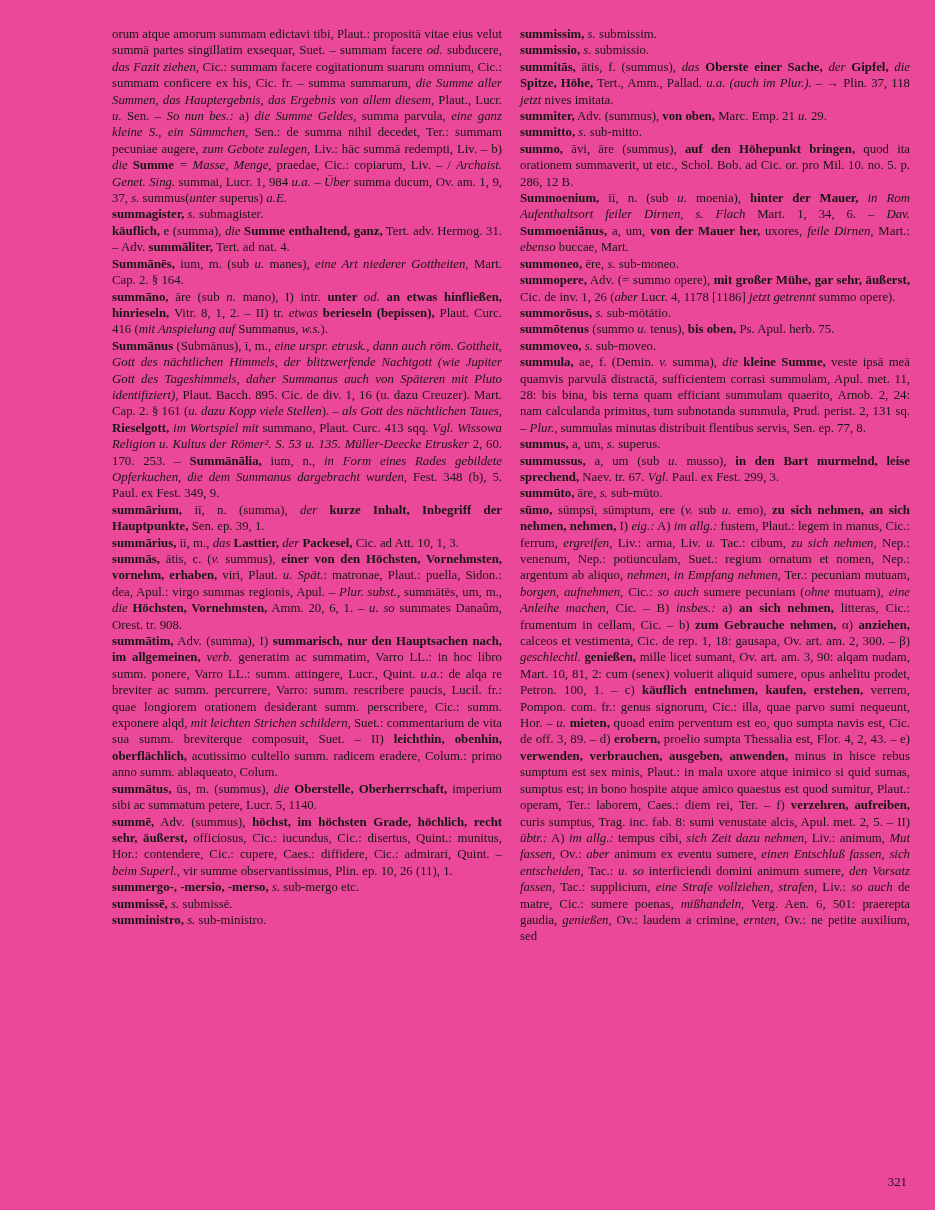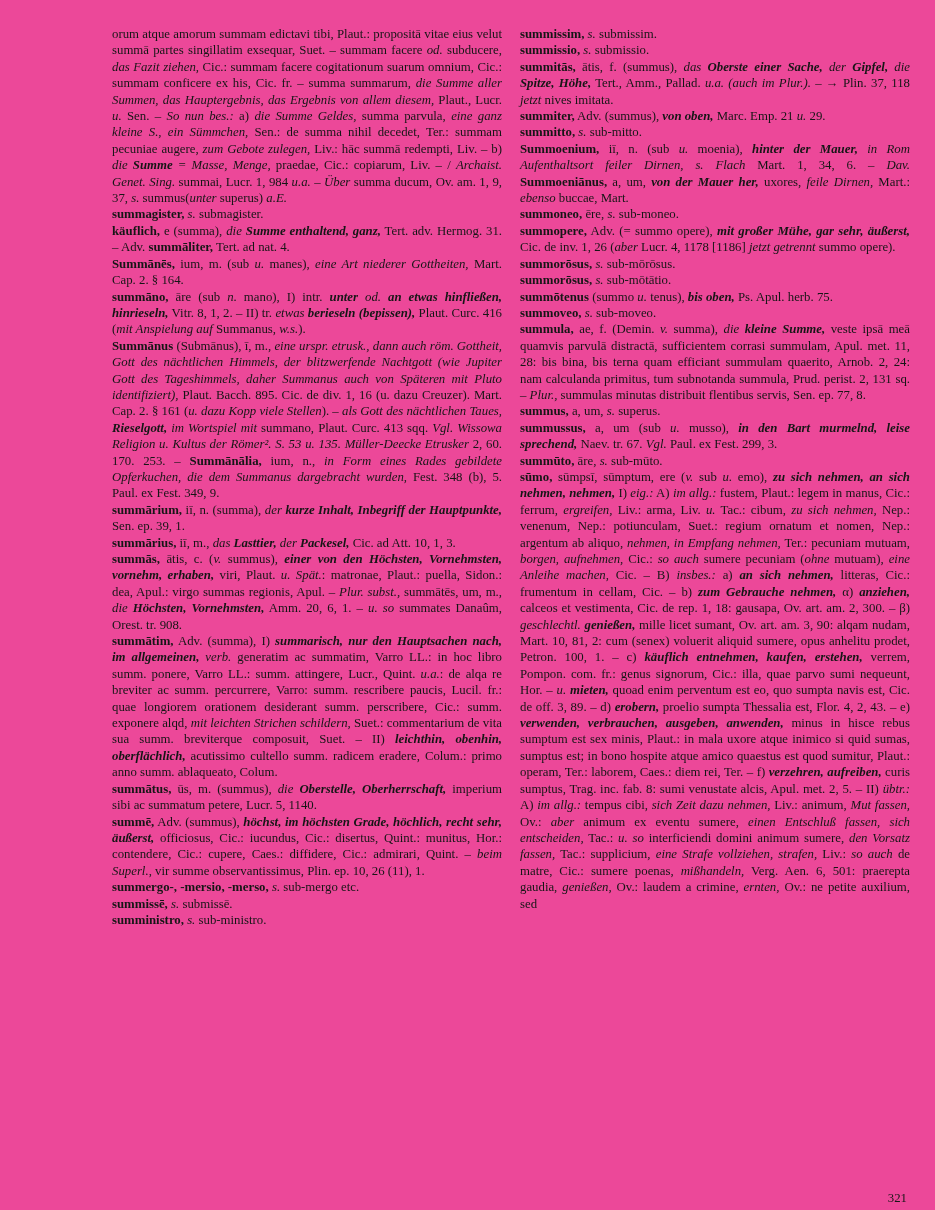--- a/index.html
+++ b/index.html
@@ -21,24 +21,24 @@
   }
   .col {
     width: 390px;
     font-size: 12.8px;
     line-height: 16.4px;
     text-align: justify;
   }
   .entry { margin: 0; padding: 0; }
   .run-b  { font-weight: bold; }
   .run-i  { font-style: italic; }
-  .run-bi { font-weight: bold; font-style: italic; }
+  .run-bi { font-weight: bold; }
   .page-number {
     position: absolute;
-    right: 28px; bottom: 4px;
+    right: 28px; bottom: 20px;
     font-size: 12.8px;
     color: #161616;
   }
 </style>
 </head>
 <body>
 
 <div class="page">
   <div class="columns">
     <div class="col" id="col-left">
@@ -57,24 +57,24 @@
         <p class="entry"><span class="run-b">summergo-, -mersio, -merso,</span><span> </span><span class="run-i">s.</span><span> sub-mergo etc.</span></p>
         <p class="entry"><span class="run-b">summissē,</span><span> </span><span class="run-i">s.</span><span> submissē.</span></p>
         <p class="entry"><span class="run-b">sumministro,</span><span> </span><span class="run-i">s.</span><span> sub-ministro.</span></p>
       </div>
     <div class="col" id="col-right">
         <p class="entry"><span class="run-b">summissim,</span><span> </span><span class="run-i">s.</span><span> submissim.</span></p>
         <p class="entry"><span class="run-b">summissio,</span><span> </span><span class="run-i">s.</span><span> submissio.</span></p>
         <p class="entry"><span class="run-b">summitās,</span><span> ātis, f. (summus), </span><span class="run-i">das </span><span class="run-bi">Oberste einer Sache,</span><span class="run-i"> der </span><span class="run-bi">Gipfel,</span><span class="run-i"> die </span><span class="run-bi">Spitze, Höhe,</span><span> Tert., Amm., Pallad. </span><span class="run-i">u.a. (auch im Plur.).</span><span> – → Plin. 37, 118 </span><span class="run-i">jetzt </span><span>nives imitata.</span></p>
         <p class="entry"><span class="run-b">summiter,</span><span> Adv. (summus), </span><span class="run-bi">von oben,</span><span> Marc. Emp. 21 </span><span class="run-i">u.</span><span> 29.</span></p>
         <p class="entry"><span class="run-b">summitto,</span><span> </span><span class="run-i">s.</span><span> sub-mitto.</span></p>
+        <p class="entry"><span class="run-b">summo,</span><span> āvi, āre (summus), </span><span class="run-bi">auf den Höhepunkt bringen,</span><span> quod ita orationem summaverit, ut etc., Schol. Bob. ad Cic. or. pro Mil. 10. no. 5. p. 286, 12 B.</span></p>
         <p class="entry"><span class="run-b">Summoenium,</span><span> iī, n. (sub </span><span class="run-i">u.</span><span> moenia), </span><span class="run-bi">hinter der Mauer,</span><span class="run-i"> in Rom Aufenthaltsort feiler Dirnen, s. Flach </span><span>Mart. 1, 34, 6. – </span><span class="run-i">Dav. </span><span class="run-b">Summoeniānus,</span><span> a, um, </span><span class="run-bi">von der Mauer her,</span><span> uxores, </span><span class="run-i">feile Dirnen,</span><span> Mart.: </span><span class="run-i">ebenso </span><span>buccae, Mart.</span></p>
         <p class="entry"><span class="run-b">summoneo,</span><span> ēre, </span><span class="run-i">s.</span><span> sub-moneo.</span></p>
         <p class="entry"><span class="run-b">summopere,</span><span> Adv. (= summo opere), </span><span class="run-bi">mit großer Mühe, gar sehr, äußerst,</span><span> Cic. de inv. 1, 26 (</span><span class="run-i">aber </span><span>Lucr. 4, 1178 [1186] </span><span class="run-i">jetzt getrennt </span><span>summo opere).</span></p>
-        <p class="entry"><span class="run-b">summorōsus,</span><span> </span><span class="run-i">s.</span><span> sub-mōrōsus.</span></p>
         <p class="entry"><span class="run-b">summorōsus,</span><span> </span><span class="run-i">s.</span><span> sub-mōtātio.</span></p>
         <p class="entry"><span class="run-b">summōtenus</span><span> (summo </span><span class="run-i">u.</span><span> tenus), </span><span class="run-bi">bis oben,</span><span> Ps. Apul. herb. 75.</span></p>
         <p class="entry"><span class="run-b">summoveo,</span><span> </span><span class="run-i">s.</span><span> sub-moveo.</span></p>
         <p class="entry"><span class="run-b">summula,</span><span> ae, f. (Demin. </span><span class="run-i">v. </span><span>summa), </span><span class="run-i">die </span><span class="run-bi">kleine Summe,</span><span> veste ipsā meā quamvis parvulā distractā, sufficientem corrasi summulam, Apul. met. 11, 28: bis bina, bis terna quam efficiant summulam quaerito, Arnob. 2, 24: nam calculanda primitus, tum subnotanda summula, Prud. perist. 2, 131 sq. – </span><span class="run-i">Plur.,</span><span> summulas minutas distribuit flentibus servis, Sen. ep. 77, 8.</span></p>
         <p class="entry"><span class="run-b">summus,</span><span> a, um, </span><span class="run-i">s.</span><span> superus.</span></p>
         <p class="entry"><span class="run-b">summussus,</span><span> a, um (sub </span><span class="run-i">u.</span><span> musso), </span><span class="run-bi">in den Bart murmelnd, leise sprechend,</span><span> Naev. tr. 67. </span><span class="run-i">Vgl.</span><span> Paul. ex Fest. 299, 3.</span></p>
         <p class="entry"><span class="run-b">summūto,</span><span> āre, </span><span class="run-i">s.</span><span> sub-mūto.</span></p>
         <p class="entry"><span class="run-b">sūmo,</span><span> sūmpsī, sūmptum, ere (</span><span class="run-i">v. </span><span>sub </span><span class="run-i">u.</span><span> emo), </span><span class="run-bi">zu sich nehmen, an sich nehmen, nehmen,</span><span> I) </span><span class="run-i">eig.:</span><span> A) </span><span class="run-i">im allg.:</span><span> fustem, Plaut.: legem in manus, Cic.: ferrum, </span><span class="run-i">ergreifen,</span><span> Liv.: arma, Liv. </span><span class="run-i">u.</span><span> Tac.: cibum, </span><span class="run-i">zu sich nehmen,</span><span> Nep.: venenum, Nep.: potiunculam, Suet.: regium ornatum et nomen, Nep.: argentum ab aliquo, </span><span class="run-i">nehmen, in Empfang nehmen,</span><span> Ter.: pecuniam mutuam, </span><span class="run-i">borgen, aufnehmen,</span><span> Cic.: </span><span class="run-i">so auch </span><span>sumere pecuniam (</span><span class="run-i">ohne </span><span>mutuam), </span><span class="run-i">eine Anleihe machen,</span><span> Cic. – B) </span><span class="run-i">insbes.:</span><span> a) </span><span class="run-bi">an sich nehmen,</span><span> litteras, Cic.: frumentum in cellam, Cic. – b) </span><span class="run-bi">zum Gebrauche nehmen,</span><span> α) </span><span class="run-bi">anziehen,</span><span> calceos et vestimenta, Cic. de rep. 1, 18: gausapa, Ov. art. am. 2, 300. – β) </span><span class="run-i">geschlechtl. </span><span class="run-bi">genießen,</span><span> mille licet sumant, Ov. art. am. 3, 90: alqam nudam, Mart. 10, 81, 2: cum (senex) voluerit aliquid sumere, opus anhelitu prodet, Petron. 100, 1. – c) </span><span class="run-bi">käuflich entnehmen, kaufen, erstehen,</span><span> verrem, Pompon. com. fr.: genus signorum, Cic.: illa, quae parvo sumi nequeunt, Hor. – </span><span class="run-i">u. </span><span class="run-bi">mieten,</span><span> quoad enim perventum est eo, quo sumpta navis est, Cic. de off. 3, 89. – d) </span><span class="run-bi">erobern,</span><span> proelio sumpta Thessalia est, Flor. 4, 2, 43. – e) </span><span class="run-bi">verwenden, verbrauchen, ausgeben, anwenden,</span><span> minus in hisce rebus sumptum est sex minis, Plaut.: in mala uxore atque inimico si quid sumas, sumptus est; in bono hospite atque amico quaestus est quod sumitur, Plaut.: operam, Ter.: laborem, Caes.: diem rei, Ter. – f) </span><span class="run-bi">verzehren, aufreiben,</span><span> curis sumptus, Trag. inc. fab. 8: sumi venustate alcis, Apul. met. 2, 5. – II) </span><span class="run-i">übtr.:</span><span> A) </span><span class="run-i">im allg.:</span><span> tempus cibi, </span><span class="run-i">sich Zeit dazu nehmen,</span><span> Liv.: animum, </span><span class="run-i">Mut fassen,</span><span> Ov.: </span><span class="run-i">aber </span><span>animum ex eventu sumere, </span><span class="run-i">einen Entschluß fassen, sich entscheiden,</span><span> Tac.: </span><span class="run-i">u. so </span><span>interficiendi domini animum sumere, </span><span class="run-i">den Vorsatz fassen,</span><span> Tac.: supplicium, </span><span class="run-i">eine Strafe vollziehen, strafen,</span><span> Liv.: </span><span class="run-i">so auch </span><span>de matre, Cic.: sumere poenas, </span><span class="run-i">mißhandeln,</span><span> Verg. Aen. 6, 501: praerepta gaudia, </span><span class="run-i">genießen,</span><span> Ov.: laudem a crimine, </span><span class="run-i">ernten,</span><span> Ov.: ne petite auxilium, sed</span></p>
       </div>
   </div>

